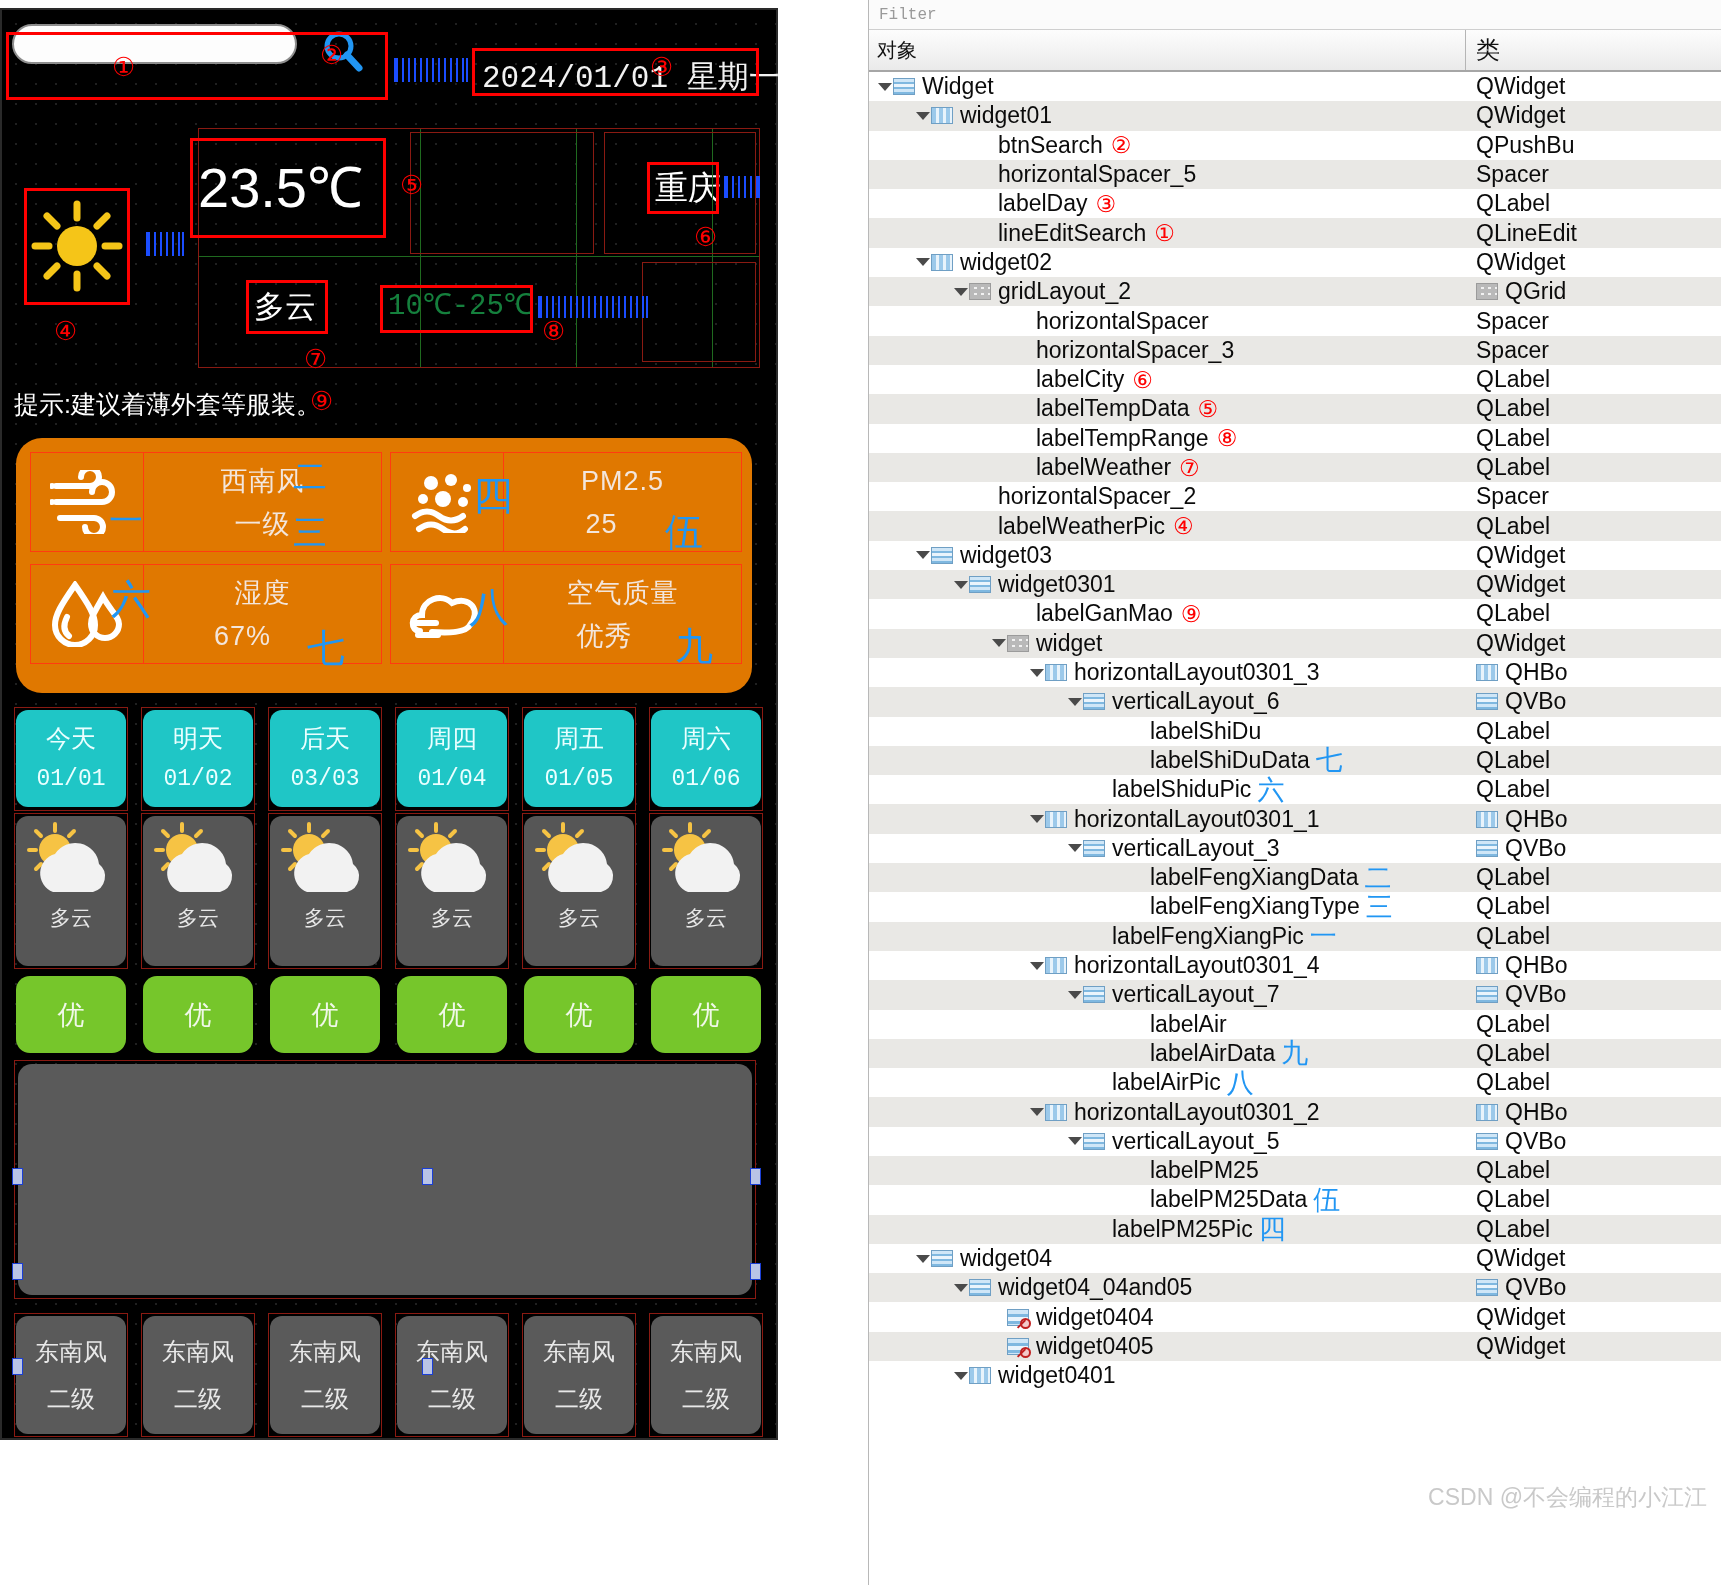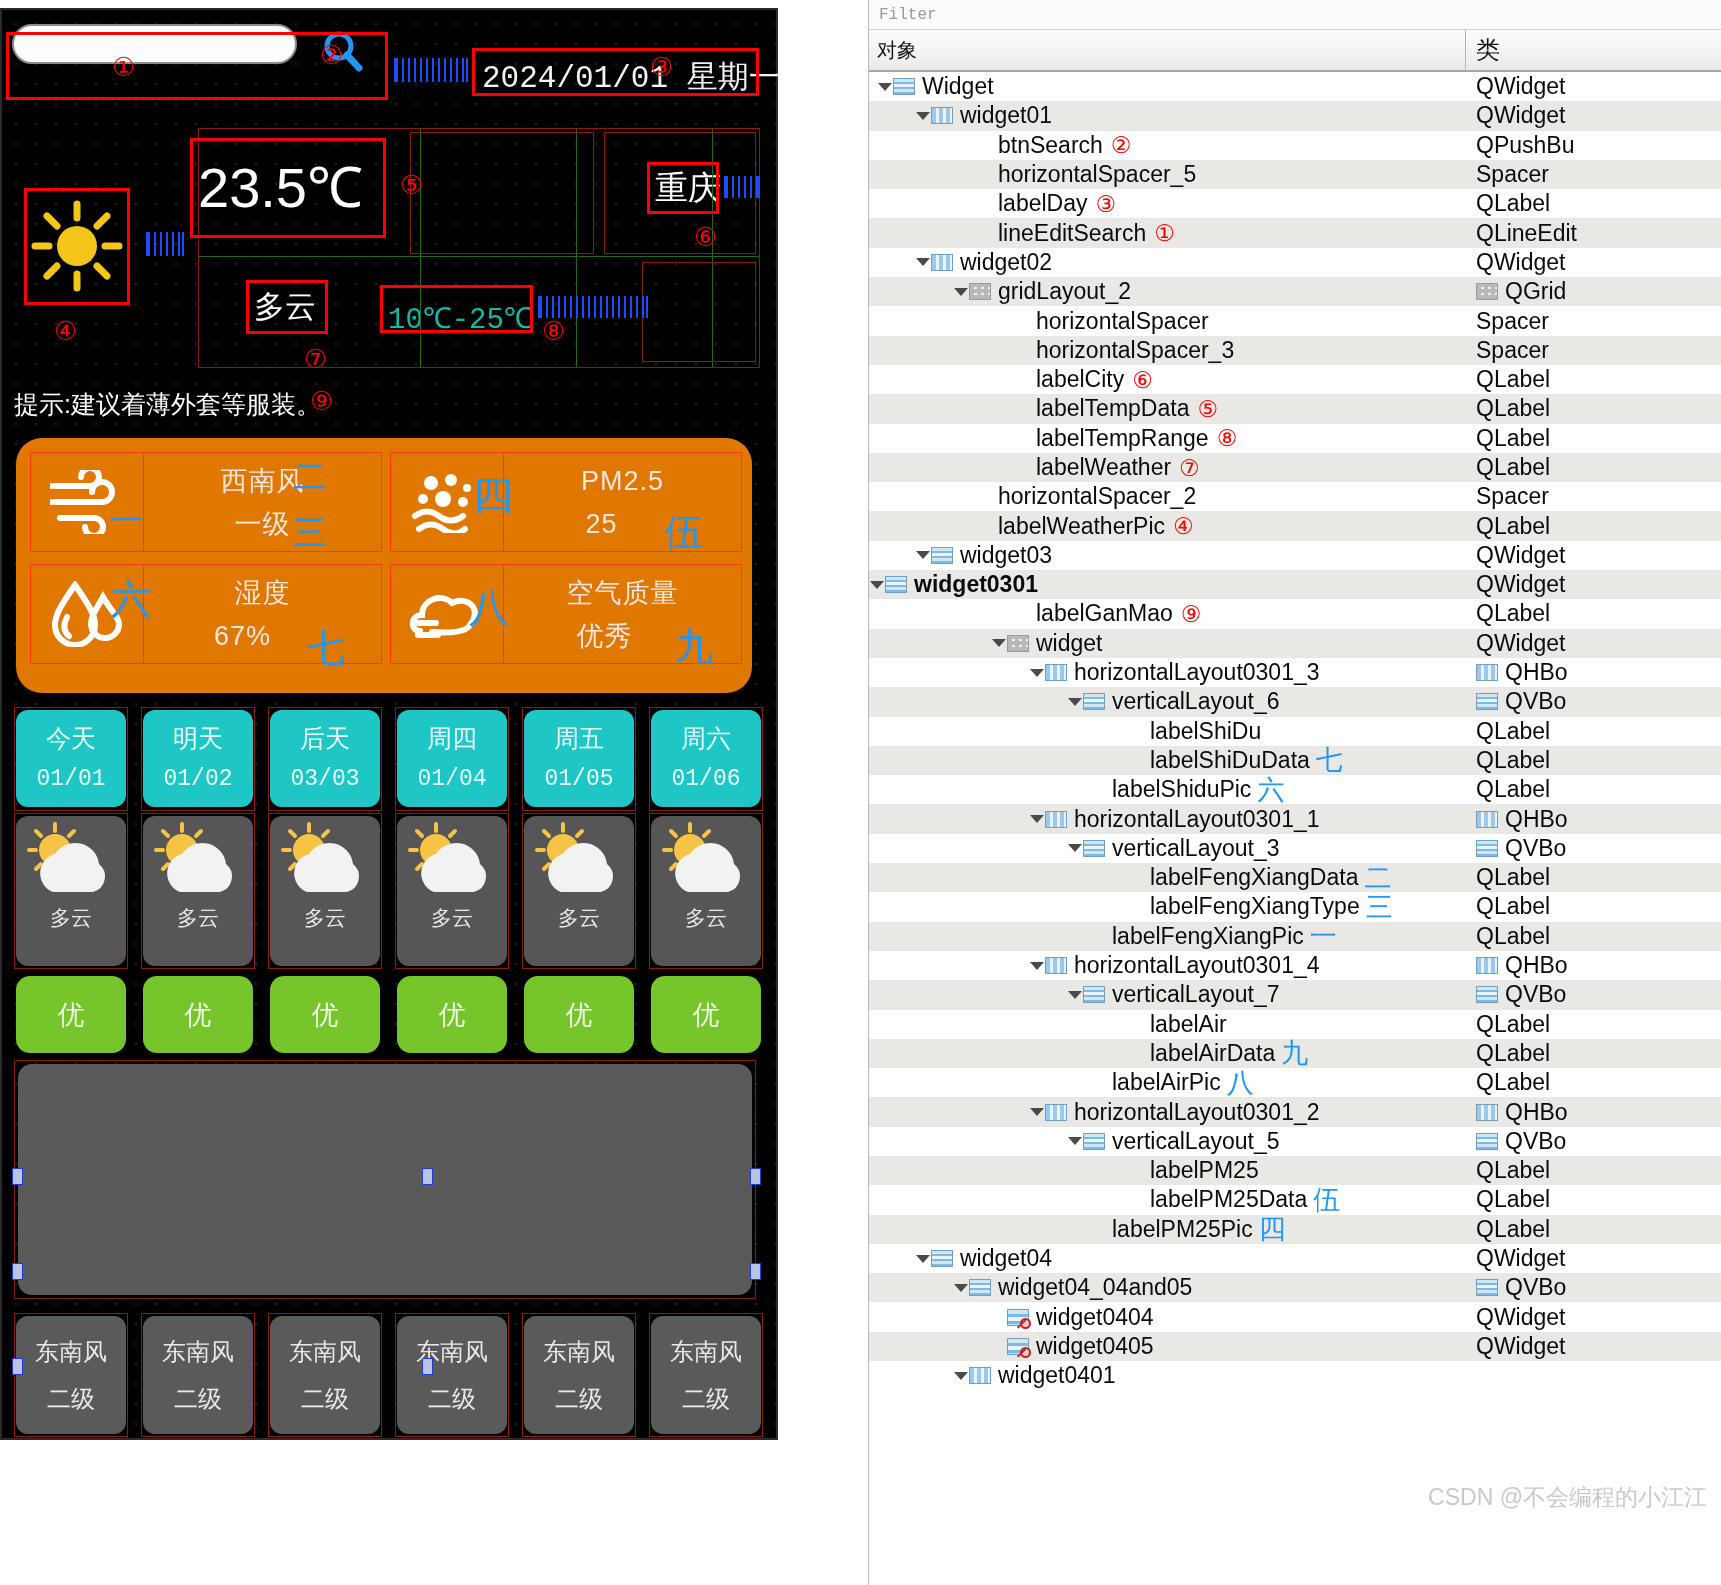--- a/index.html
+++ b/index.html
@@ -31,21 +31,21 @@
   .mag{position:absolute;left:318px;top:18px;width:46px;height:46px;}
   .date-text{position:absolute;left:480px;top:46px;color:#f2f2f2;font-size:31px;letter-spacing:0px;
              font-family:"Liberation Mono","DejaVu Sans Mono",monospace;white-space:nowrap;}
 
   
   .sunicon{position:absolute;left:22px;top:178px;width:106px;height:117px;}
   .bigtemp-t{position:absolute;left:196px;top:140px;color:#ffffff;font-size:56px;line-height:76px;
              font-family:"Liberation Sans",sans-serif;white-space:nowrap;}
   .city-t{position:absolute;left:653px;top:158px;color:#ffffff;font-size:33px;line-height:40px;white-space:nowrap;}
   .wea-t{position:absolute;left:252px;top:278px;color:#ffffff;font-size:31px;line-height:38px;white-space:nowrap;}
-  .range-t{position:absolute;left:386px;top:294px;color:#14b8a6;font-size:29px;line-height:34px;
+  .range-t{position:absolute;left:386px;top:280px;color:#15803d;font-size:29px;line-height:34px;
            font-family:"Liberation Mono","DejaVu Sans Mono",monospace;white-space:nowrap;}
 
   .tip{position:absolute;left:12px;top:378px;color:#ffffff;font-size:25px;white-space:nowrap;}
 
   
   .orange{position:absolute;left:14px;top:428px;width:736px;height:255px;background:#e07800;
           border-radius:26px;box-sizing:border-box;}
   .ocell{position:absolute;border:1px solid #ff3b10;box-sizing:border-box;display:flex;align-items:stretch;}
   .ocell .icowrap{width:112px;display:flex;align-items:center;justify-content:center;
           border-right:1px solid #ff3b10;position:relative;}
@@ -692,21 +692,21 @@
               <i></i>
             </span>
             <span class="ticon ic-vwidget"></span>
             <span>widget03</span>
           </div>
           <div class="cls">
             <span>QWidget</span>
           </div>
         </div>
         <div class="trow alt">
-          <div class="name" style=" font-weight: bold;">
+          <div class="name" style="padding-left: 84px;">
             <span class="arrow">
               <i></i>
             </span>
             <span class="ticon ic-vwidget"></span>
             <span>widget0301</span>
           </div>
           <div class="cls">
             <span>QWidget</span>
           </div>
         </div>

